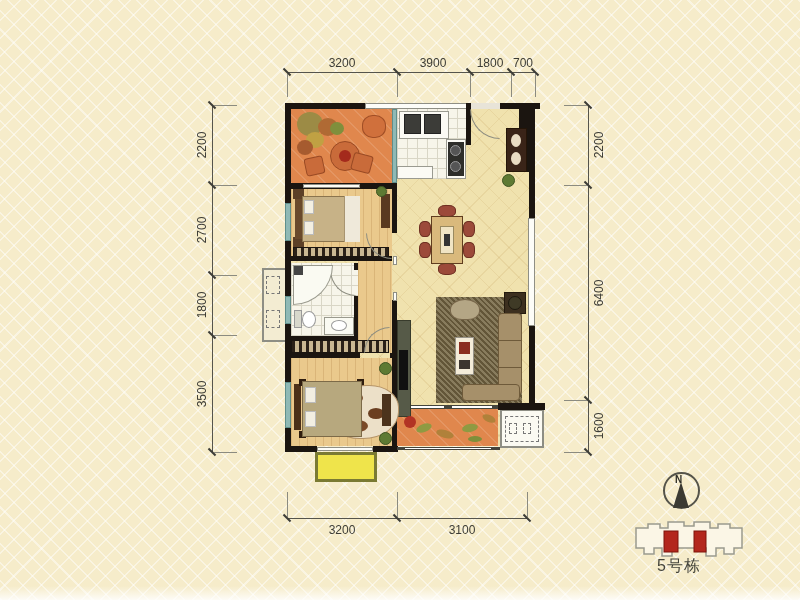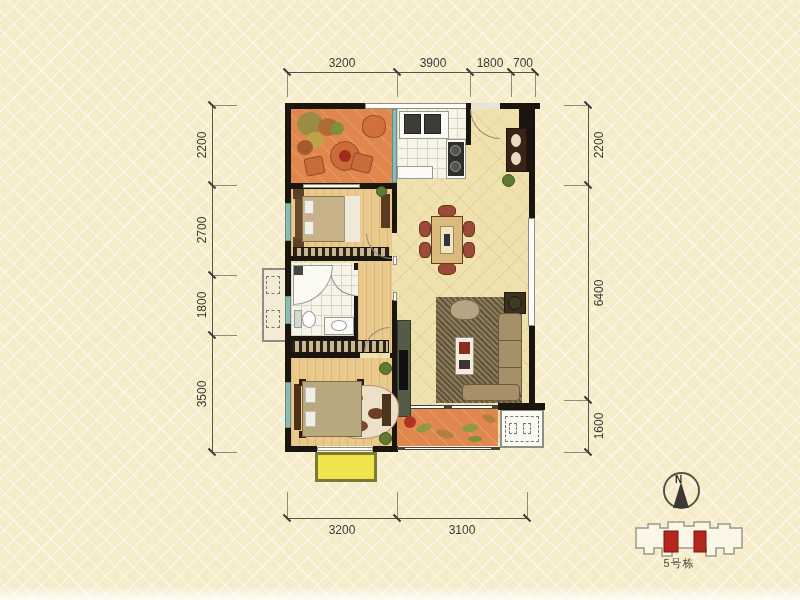--- a/index.html
+++ b/index.html
@@ -28,21 +28,21 @@
   .floor-orange{background-color:var(--c-balcony_floor,#e0874d);
     background-image:repeating-linear-gradient(45deg, rgba(255,255,255,.12) 0 1px, transparent 1px 12px)}
   .floor-tile{background-color:var(--c-kitchen_floor,#f7f5ea);
     background-image:repeating-linear-gradient(0deg,#d9d6c6 0 1px, transparent 1px 10px),
                      repeating-linear-gradient(90deg,#d9d6c6 0 1px, transparent 1px 10px)}
   .stripes{background:repeating-linear-gradient(90deg,#2b2118 0 3px,#c9b792 3px 7px);border:1px solid #1b1510}
   .arc{border:1.5px solid #8d8d80;background:transparent}
   .rug{background-color:#7b6d4b;
     background-image:repeating-linear-gradient(45deg, rgba(35,25,8,.28) 0 2px, rgba(255,255,255,.10) 2px 4px)}
   .plant{border-radius:50%;background:#5e7a33;border:1px solid #3f5522}
-  .label-cn{color:#45453c;font-size:11px;letter-spacing:1px;text-align:center}
+  .label-cn{color:#45453c;font-size:16px;letter-spacing:1px;text-align:center}
 </style>
 </head>
 <body>
 
 <div id="scene">
 
   <div class="a dline" style="left:287px;top:72px;width:248px;height:1px"></div>
   <div class="a tick" style="left:282px;top:71px"></div>
   <div class="a tick" style="left:392px;top:71px"></div>
   <div class="a tick" style="left:465px;top:71px"></div>

